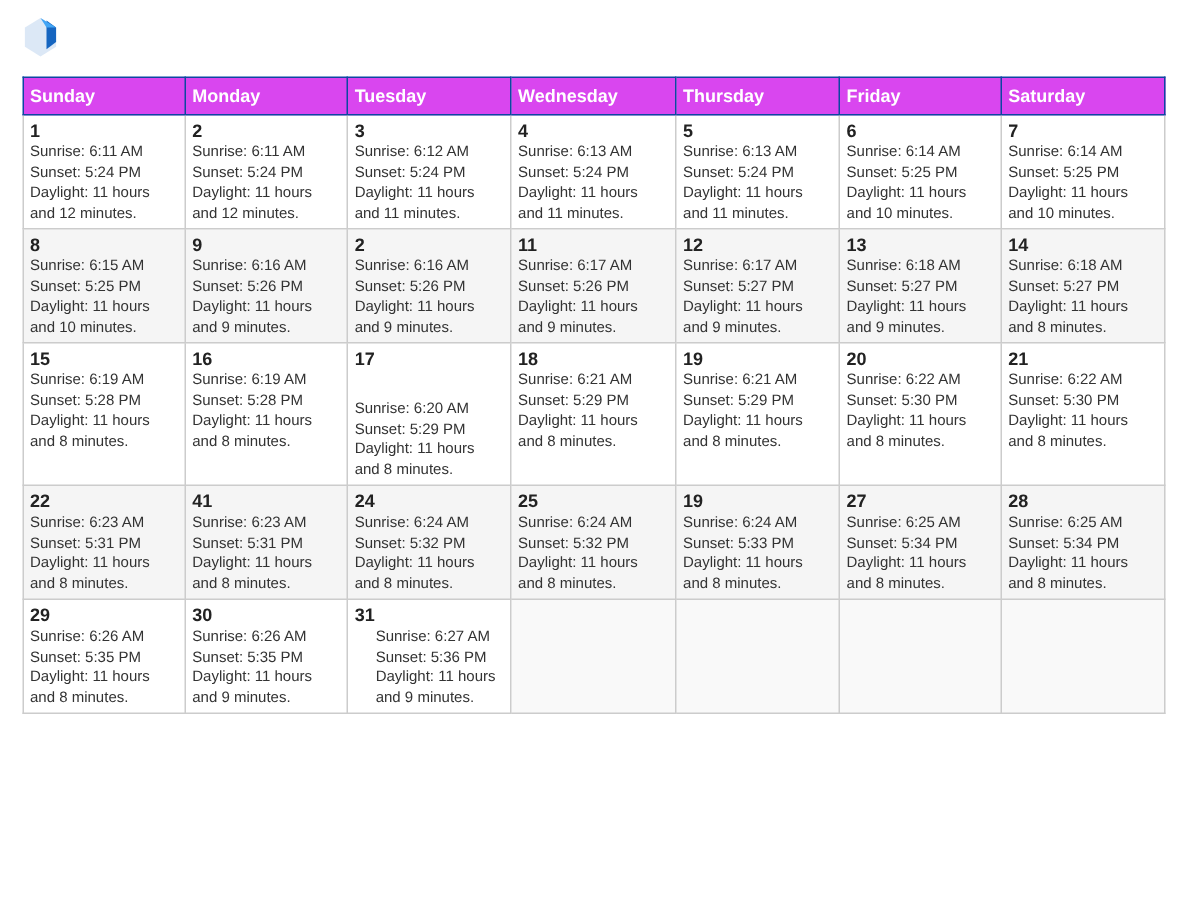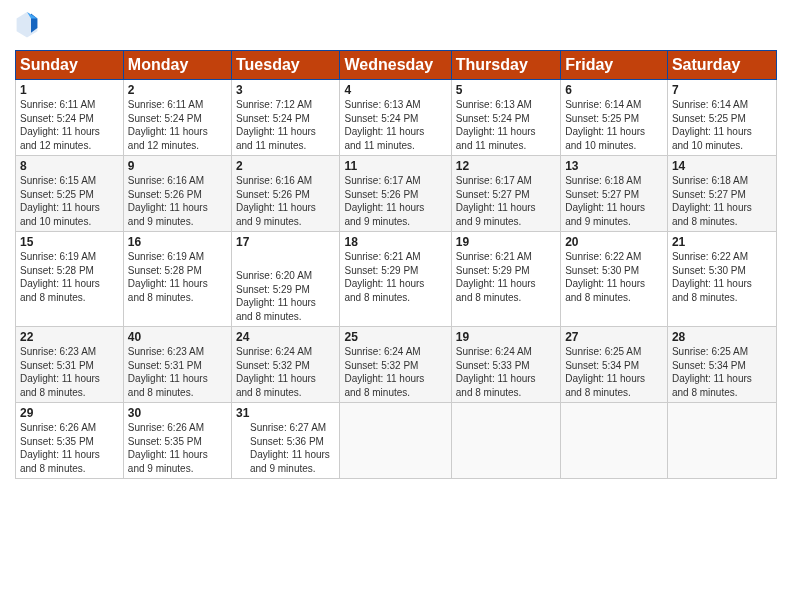--- a/index.html
+++ b/index.html
@@ -50,25 +50,25 @@
     .location-title {
       font-size: 14px;
       color: #555;
     }
     table {
       width: 100%;
       border-collapse: collapse;
       font-size: 9.5px;
     }
     thead th {
-      background-color: #c2410c;
+      background-color: #d946ef;
       color: #fff;
       padding: 5px 4px;
       text-align: left;
-      font-size: 16px;
+      font-size: 12px;
       font-weight: bold;
       border: 1px solid #0d47a1;
     }
     tbody td {
       border: 1px solid #ccc;
       vertical-align: top;
       padding: 3px 4px;
       width: 113px;
       min-height: 70px;
       background: #fff;
@@ -141,21 +141,21 @@
           </td>
           <td>
             <span class="day-num">2</span>
             <div class="day-info" style="white-space: pre-line;">Sunrise: 6:11 AM
 Sunset: 5:24 PM
 Daylight: 11 hours
 and 12 minutes.</div>
           </td>
           <td>
             <span class="day-num">3</span>
-            <div class="day-info" style="white-space: pre-line;">Sunrise: 7:12 AM
+            <div class="day-info" style="white-space: pre-line;">Sunrise: 6:12 AM
 Sunset: 5:24 PM
 Daylight: 11 hours
 and 11 minutes.</div>
           </td>
           <td>
             <span class="day-num">4</span>
             <div class="day-info" style="white-space: pre-line;">Sunrise: 6:13 AM
 Sunset: 5:24 PM
 Daylight: 11 hours
 and 11 minutes.</div>
@@ -286,21 +286,21 @@
         </tr>
         <tr>
           <td>
             <span class="day-num">22</span>
             <div class="day-info" style="white-space: pre-line;">Sunrise: 6:23 AM
 Sunset: 5:31 PM
 Daylight: 11 hours
 and 8 minutes.</div>
           </td>
           <td>
-            <span class="day-num">40</span>
+            <span class="day-num">41</span>
             <div class="day-info" style="white-space: pre-line;">Sunrise: 6:23 AM
 Sunset: 5:31 PM
 Daylight: 11 hours
 and 8 minutes.</div>
           </td>
           <td>
             <span class="day-num">24</span>
             <div class="day-info" style="white-space: pre-line;">Sunrise: 6:24 AM
 Sunset: 5:32 PM
 Daylight: 11 hours

